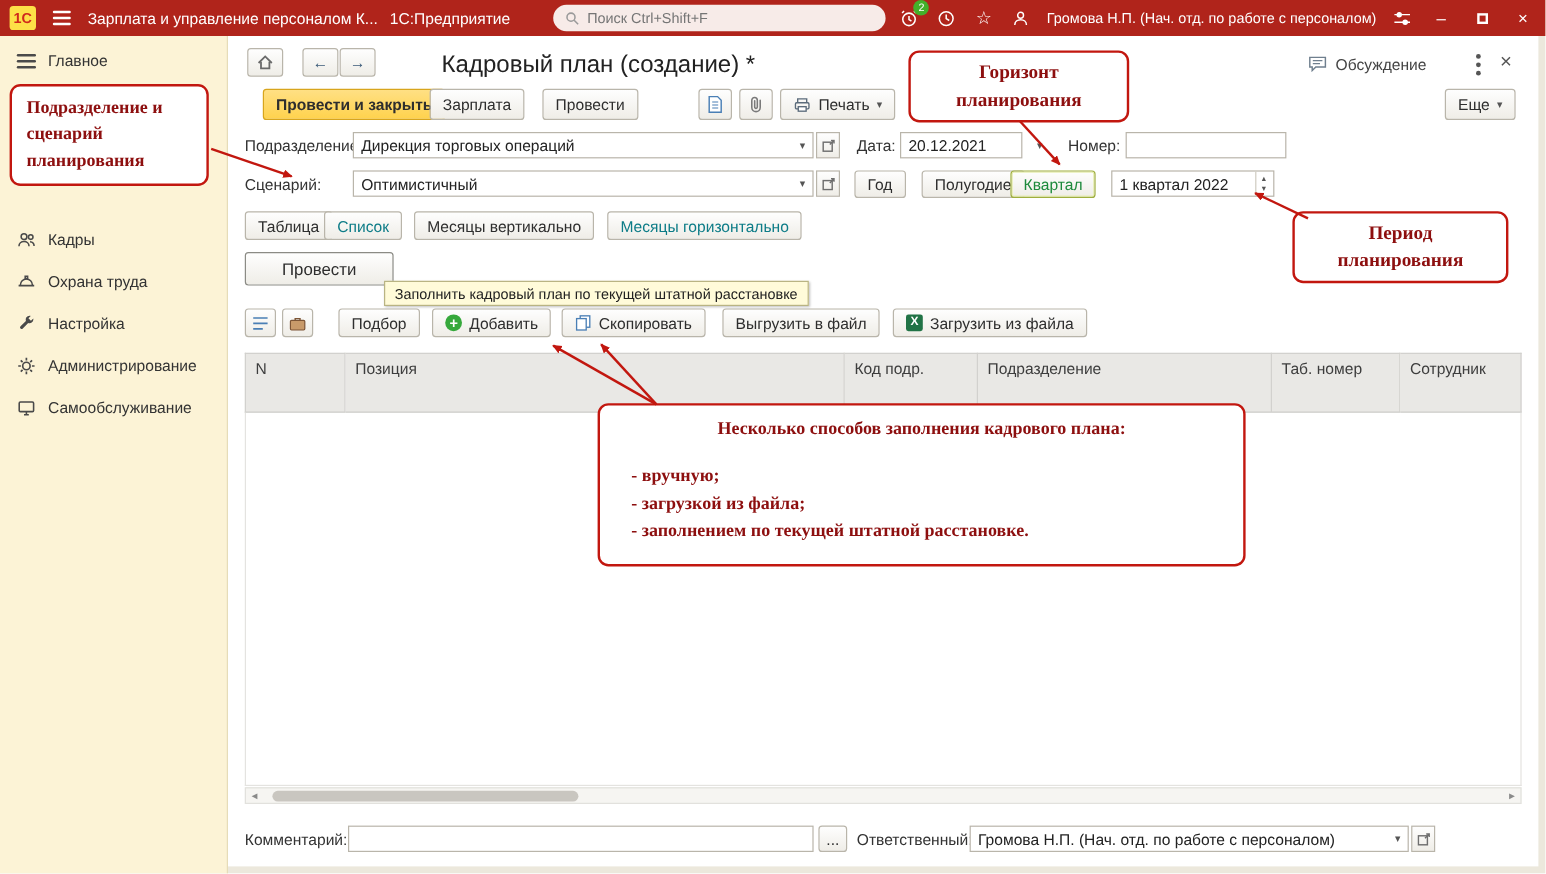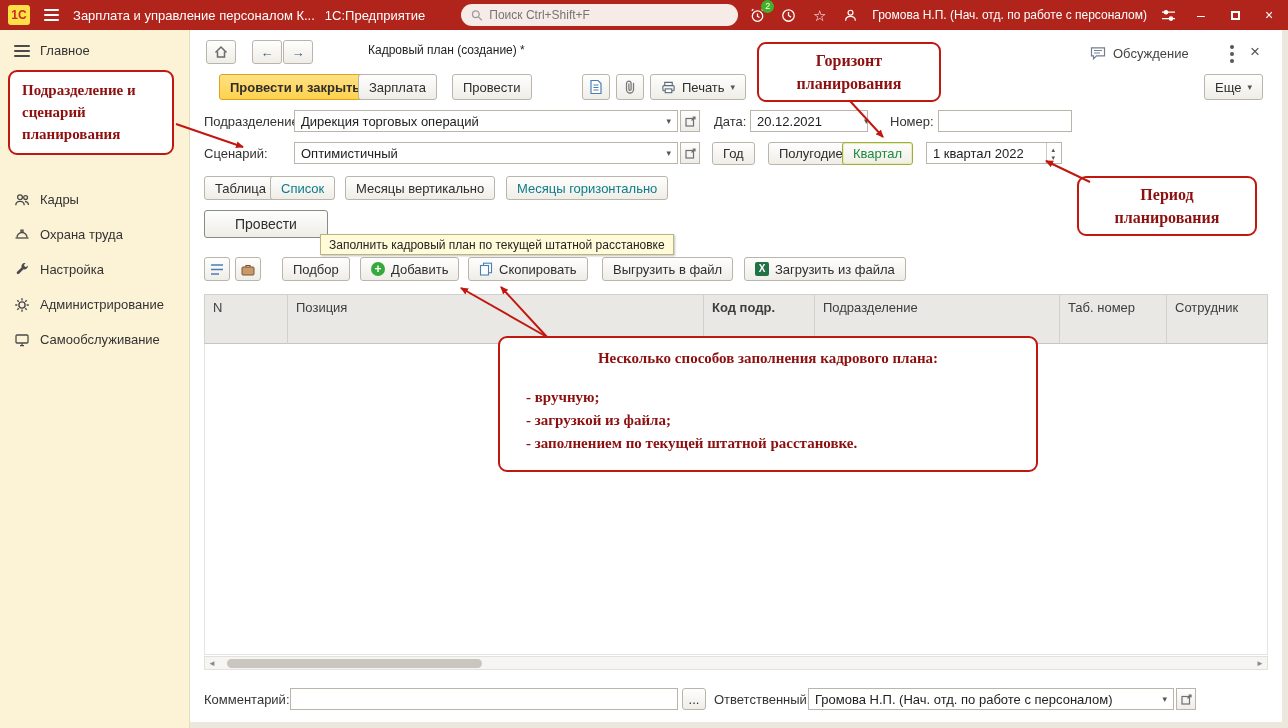--- a/index.html
+++ b/index.html
@@ -55,21 +55,21 @@
   .flabel { position:absolute; font-size:13px; color:#333; white-space:nowrap; }
   .field { position:absolute; height:22px; background:#fff; border:1px solid #b9b5aa;
            display:flex; align-items:center; font-size:13px; color:#222; padding:0 6px; cursor:text; }
   .field .dd { margin-left:auto; padding-left:6px; cursor:pointer; }
   .openbtn { position:absolute; width:20px; height:22px; background:linear-gradient(#fefefe,#efede7);
              border:1px solid #b9b5aa; display:flex; align-items:center; justify-content:center; cursor:pointer; }
   .spin { margin-left:auto; display:flex; flex-direction:column; justify-content:center; gap:1px;
           border-left:1px solid #cfcbc0; padding-left:4px; height:100%; }
   .spin span { font-size:7px; line-height:7px; color:#555; cursor:pointer; }
 
-  .pagetitle { position:absolute; font-size:12px; color:#222; white-space:nowrap; }
+  .pagetitle { position:absolute; font-size:20px; color:#222; white-space:nowrap; }
   .discussion { position:absolute; display:flex; align-items:center; gap:7px; color:#444; cursor:pointer; }
   .kebab { position:absolute; display:flex; flex-direction:column; gap:3px; cursor:pointer; padding:2px; }
   .kebab i { width:4px; height:4px; background:#555; border-radius:50%; }
   .closex { position:absolute; font-size:17px; color:#555; cursor:pointer; line-height:1; }
 
   .tooltip { position:absolute; background:#fffbd9; border:1px solid #b9b483; padding:0 8px; font-size:12px;
              color:#222; box-shadow:1px 1px 2px rgba(0,0,0,.25); white-space:nowrap; z-index:15;
              height:21px; display:flex; align-items:center; }
 
   .th { position:absolute; top:264px; height:50px; background:#e9e8e5; border-top:1px solid #d2d1ce;
@@ -282,21 +282,21 @@
       <span>Дирекция торговых операций</span>
       <span class="dd">▾</span>
     </div>
     <div class="openbtn" style="left:490px; top:80px;">
       <svg width="11" height="11" viewBox="0 0 11 11" fill="none" stroke="#6f6f6f" stroke-width="1.2">
           <rect x="1" y="2.5" width="7.5" height="7.5"></rect>
           <path d="M6.5 4.5L10 1M7.5 1H10v2.5"></path>
         </svg>
     </div>
     <div class="flabel" style="left:524px; top:84px;">Дата:</div>
-    <div class="field" style="left:560px; top:80px; width:118px;gap:36px;">
+    <div class="field" style="left:560px; top:80px; width:102px;gap:36px;">
       <span>20.12.2021</span>
       <span class="dd">▾</span>
     </div>
     <div class="flabel" style="left:700px; top:84px;">Номер:</div>
     <div class="field" style="left:748px; top:80px; width:134px;">
       <span></span>
     </div>
 
     <div class="flabel" style="left:14px; top:116px;">Сценарий:</div>
     <div class="field" style="left:104px; top:112px; width:384px;">
@@ -372,21 +372,21 @@
     <div class="btn" style="left:412px; top:227px;">
         <span>Выгрузить в файл</span>
       </div>
     <div class="btn" style="left:554px; top:227px;">
       <span class="xls">X</span>
       <span>Загрузить из файла</span>
     </div>
 
     <div class="th th-first" style="left:14px; width:84px;">N</div>
     <div class="th" style="left:98px; width:416px;">Позиция</div>
-    <div class="th" style="left:514px; width:111px;font-weight:bold;">Код подр.</div>
+    <div class="th" style="left:514px; width:111px;">Код подр.</div>
     <div class="th" style="left:625px; width:245px;">Подразделение</div>
     <div class="th" style="left:870px; width:107px;">Таб. номер</div>
     <div class="th" style="left:977px; width:101px;">Сотрудник</div>
 
     <div class="grid-body"></div>
 
     <div class="hscroll">
       <div class="harrow" style="left:0;">◄</div>
       <div class="hthumb"></div>
       <div class="harrow" style="right:0; left:auto;">►</div>

